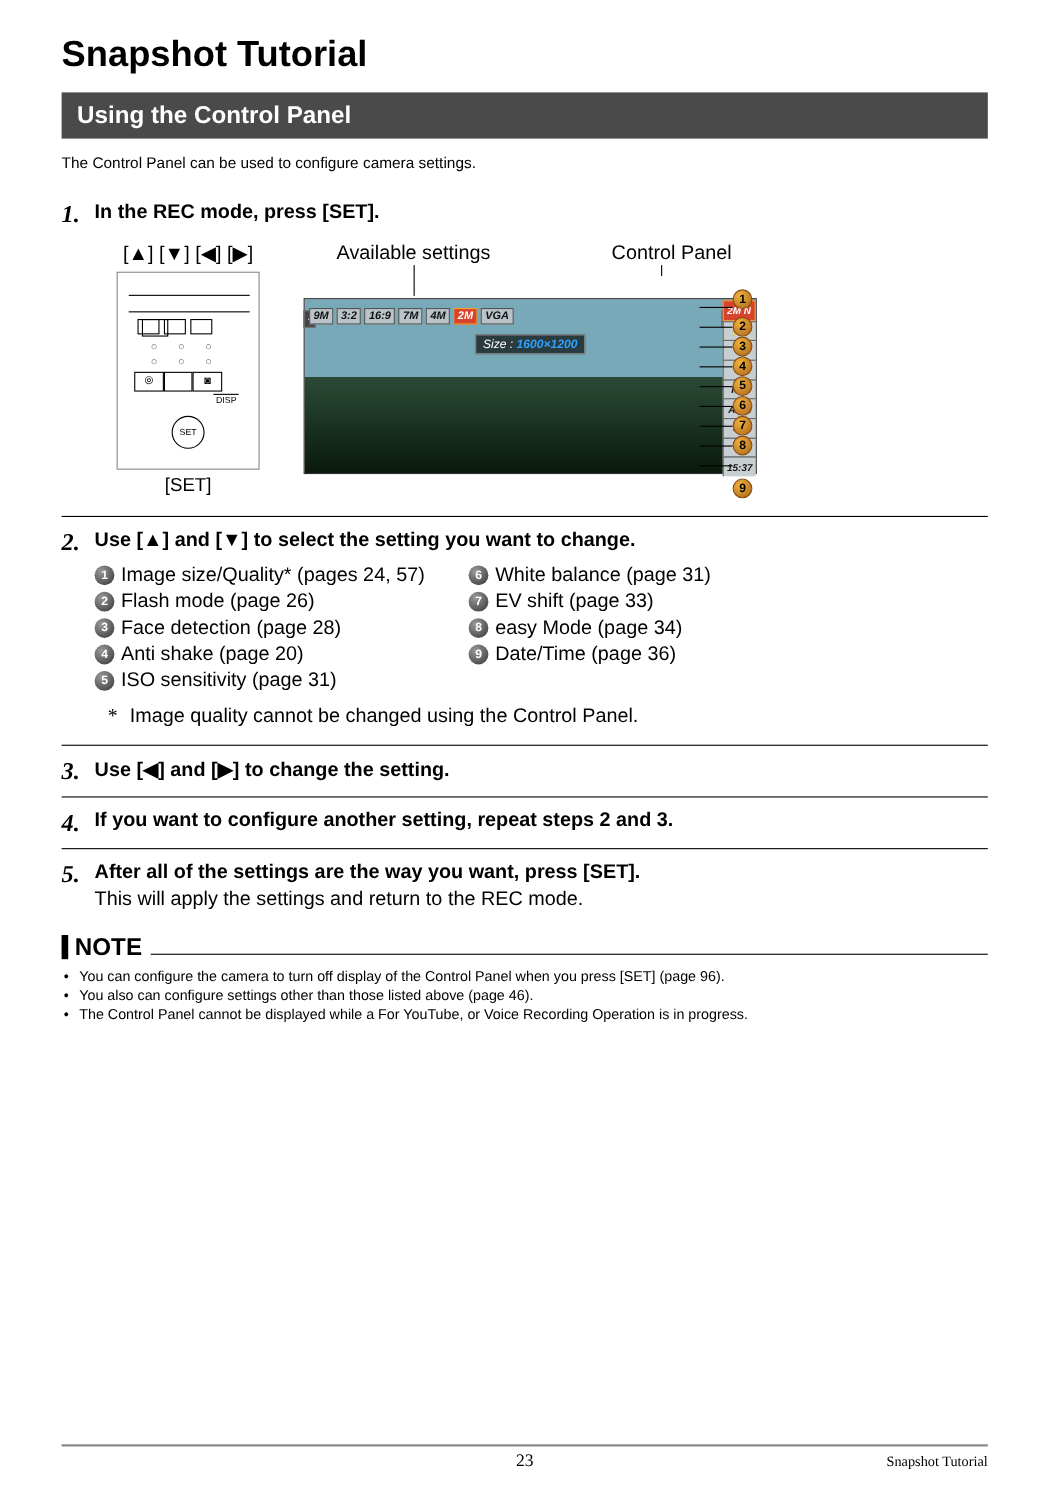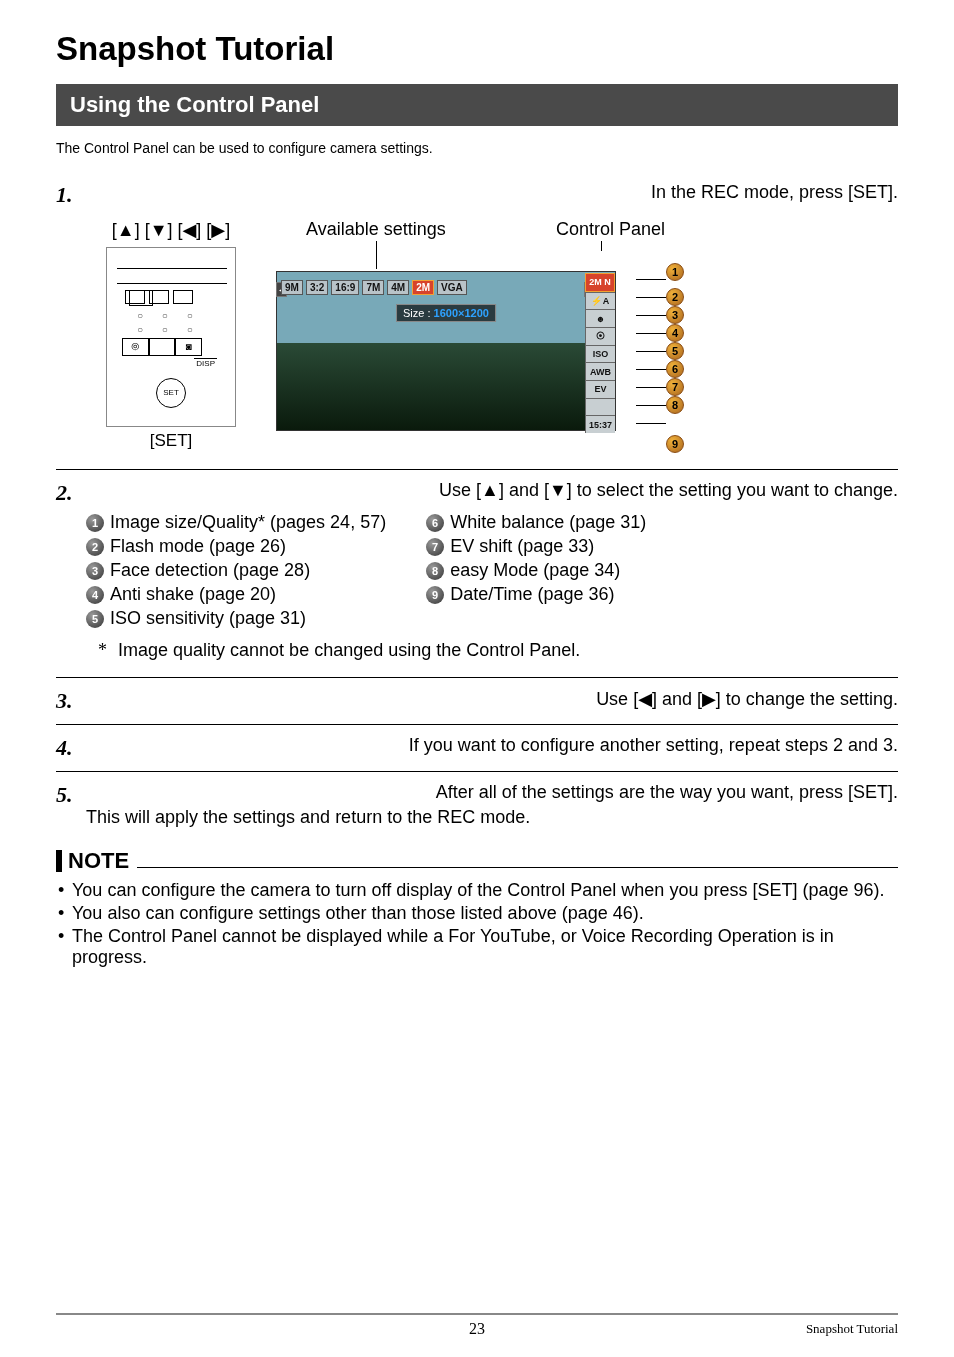--- a/index.html
+++ b/index.html
@@ -50,22 +50,21 @@
     font-size: 22px;
     font-family: "Times New Roman", Times, serif;
     width: 30px;
     flex: 0 0 30px;
   }
   .step-body {
     flex: 1;
     font-size: 18px;
   }
   .step-title {
-    font-weight: normal;
-    text-align: right;
+    font-weight: bold;
   }
   .step-desc {
     margin-top: 4px;
   }
 
   
   .diagram-row {
     display: flex;
     align-items: flex-start;
     margin: 16px 0 8px 0;
@@ -153,23 +152,24 @@
   .label-cp{ position:absolute; left:280px; }
 
   .screen-wrap{
     position:relative;
     height:190px;
   }
   
   .lcd{
     position:absolute;
     left:0; top:24px;
-    width:340px; height:160px;
+    width:412px; height:160px;
     background: linear-gradient(#78a9b8 0%, #78a9b8 45%, #2a4a36 45%, #0a1a0c 100%);
     border:1px solid #333;
+    font-style:italic;
   }
   .lcd-options{
     position:absolute;
     top: 8px; left:4px; right:4px;
     display:flex;
     gap:3px;
   }
   .lcd-opt{
     font-size:10px;
     background:#b9c3c8;
@@ -314,21 +314,21 @@
     font-size:22px;
     margin-right:8px;
   }
   .note-line{
     flex:1;
     border-top:1px solid #000;
     position:relative;
     top:6px;
   }
   .note-list{
-    font-size:18px;
+    font-size:13px;
     margin:6px 0 0 2px;
     padding:0 0 0 14px;
   }
   .note-list li{
     margin:2px 0;
     list-style:none;
     position:relative;
   }
   .note-list li::before{
     content:"•";

